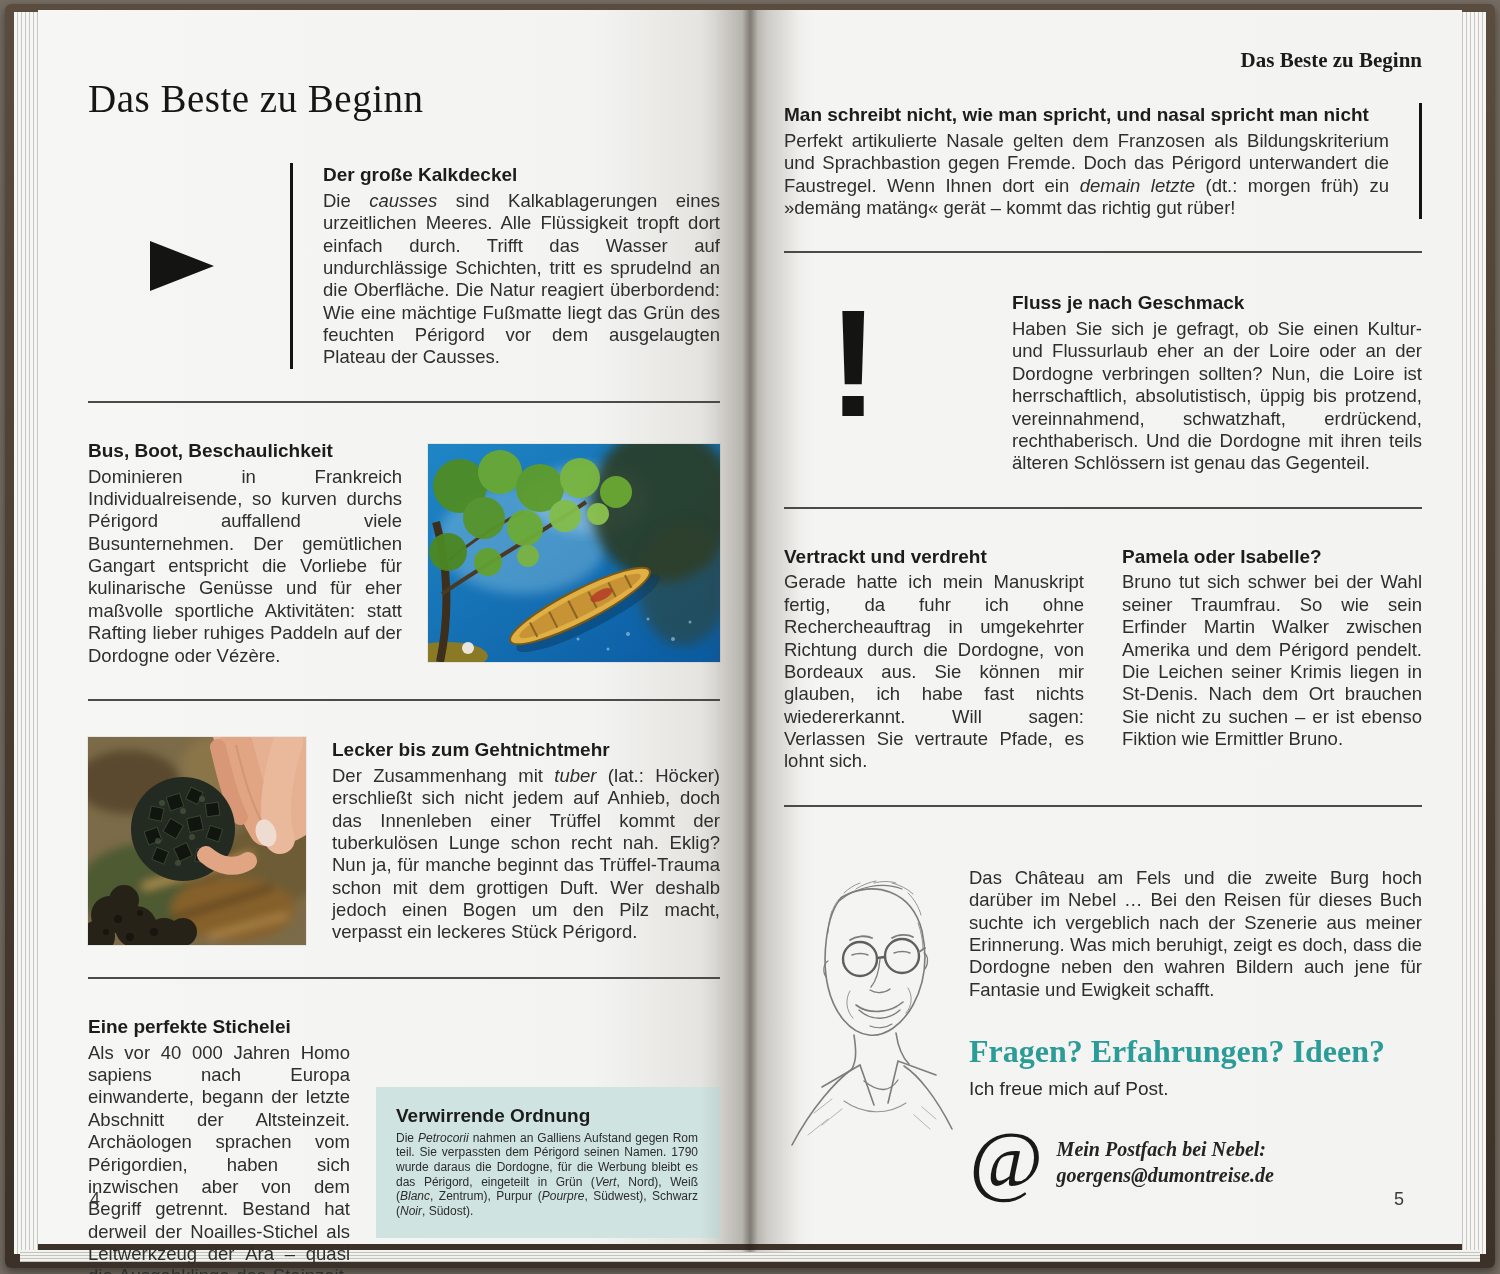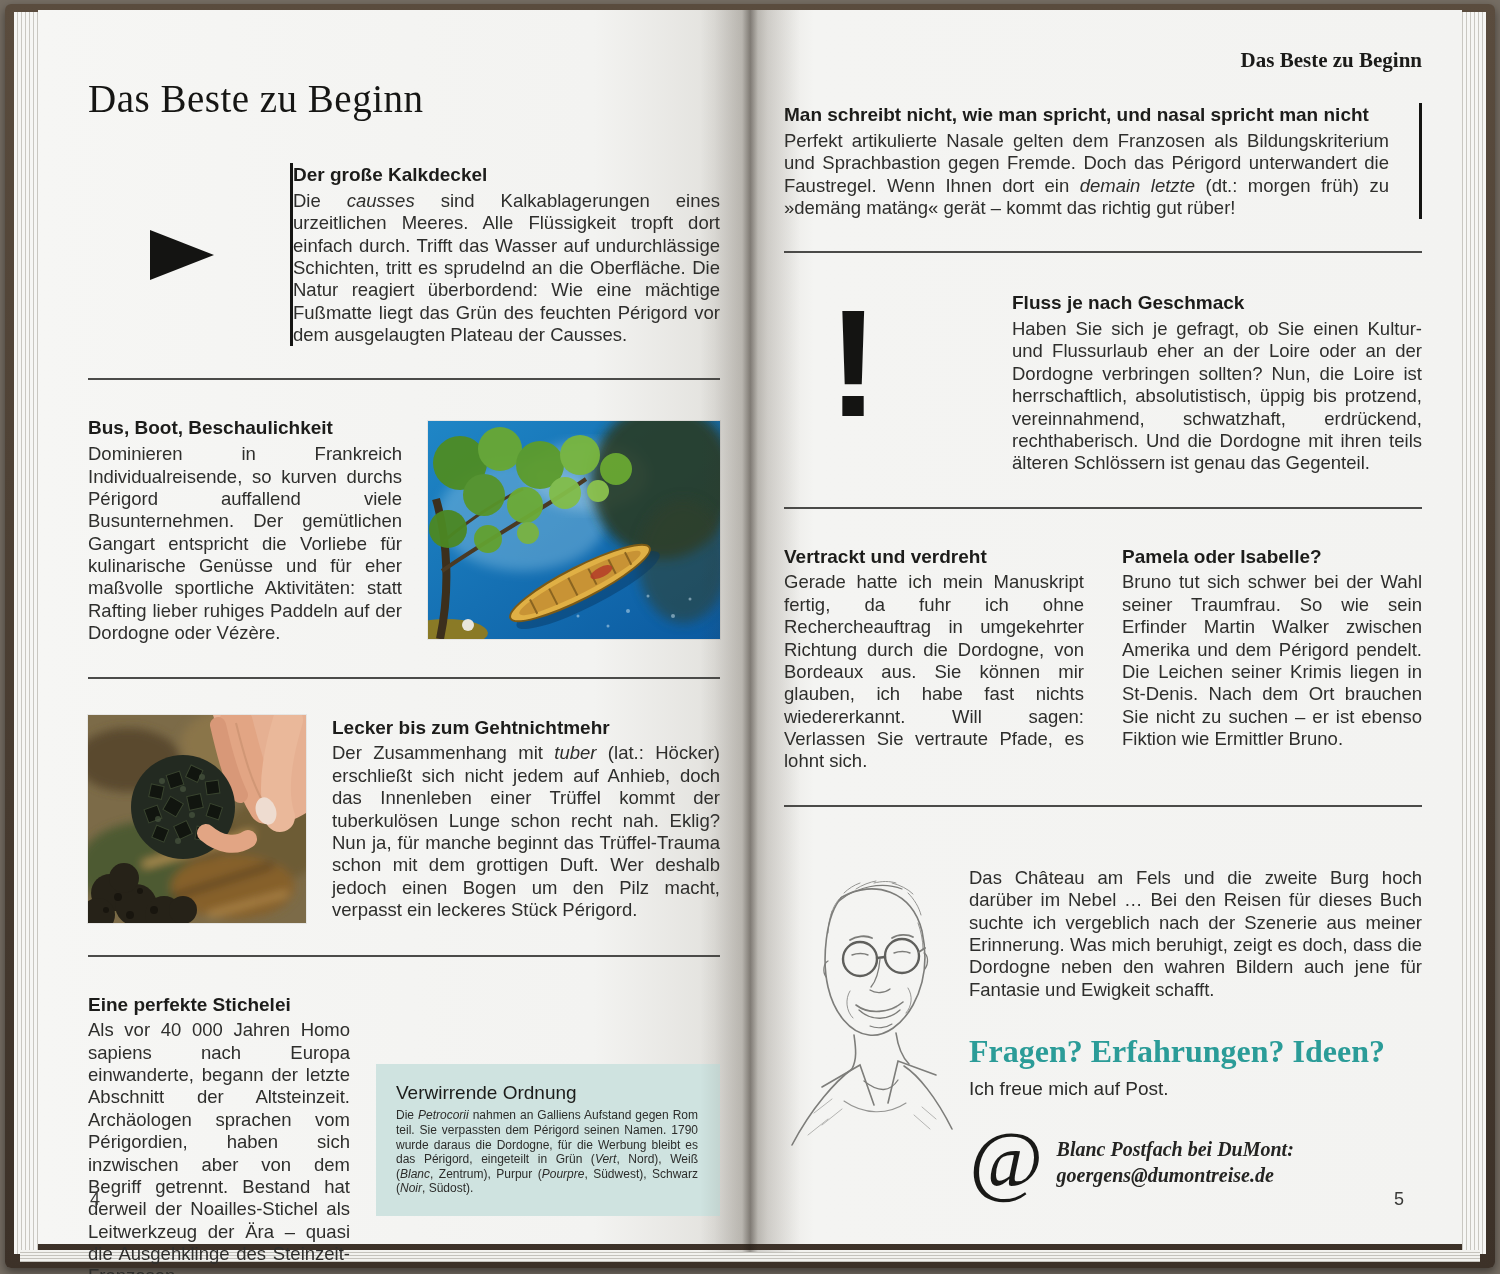--- a/index.html
+++ b/index.html
@@ -28,27 +28,27 @@
          text-align:right;margin:0 0 30px 0;}
   h3.sec{font-weight:700;font-size:19px;line-height:1.25;color:#1c1c1a;margin:0 0 3px 0;}
   p.body{font-size:18.5px;line-height:1.21;text-align:justify;margin:0;color:#2e2e2c;}
   hr.div{border:none;border-top:2px solid #4b4b49;margin:32px 0 0 0;}
 
   .tip-row{display:flex;margin-top:42px;}
   .tip-marker{width:202px;display:flex;align-items:center;flex:none;}
   .triangle{margin-left:62px;width:0;height:0;border-left:64px solid #141412;
             border-top:25px solid transparent;border-bottom:25px solid transparent;}
   .vrule{width:3px;background:#141412;flex:none;}
-  .tip-text{flex:1;}
+  .tip-text{flex:1;padding-left:30px;}
 
   .cols{display:flex;gap:26px;margin-top:36px;align-items:center;}
   .col{flex:1;min-width:0;}
   .photo{flex:none;box-shadow:0 0 0 1px rgba(0,0,0,.06);}
   .infobox{flex:none;width:302px;background:#cfe3e0;padding:18px 22px 20px 20px;}
-  .infobox h3{font-weight:400;font-size:19px;margin:0 0 4px 0;color:#1c1c1a;}
+  .infobox h3{font-weight:700;font-size:19px;margin:0 0 4px 0;color:#1c1c1a;}
   .infobox p{font-size:12px;line-height:1.22;text-align:justify;margin:0;}
 
   .nasal-row{display:flex;}
   .nasal-rule{width:3px;background:#141412;margin-left:30px;flex:none;}
   .fluss-row{display:flex;margin-top:38px;}
   .bang{width:184px;flex:none;font-weight:700;font-size:152px;line-height:.95;color:#141412;
         padding-left:44px;font-family:"Liberation Sans",sans-serif;}
   .fluss-text{flex:1;}
 
   .twocol{display:flex;gap:38px;margin-top:36px;}
@@ -337,21 +337,21 @@
             </g>
           </g>
         </svg>
         <div class="author-text">
           <p class="body">Das Château am Fels und die zweite Burg hoch darüber im Nebel … Bei den Reisen für dieses Buch suchte ich vergeblich nach der Szenerie aus meiner Erinnerung. Was mich beruhigt, zeigt es doch, dass die Dordogne neben den wahren Bildern auch jene für Fantasie und Ewigkeit schafft.</p>
           <h2 class="cta" style="color:#2b9c98">Fragen? Erfahrungen? Ideen?</h2>
           <p class="cta-sub">Ich freue mich auf Post.</p>
           <div class="contact-row">
             <div class="at">@</div>
             <div class="contact-lines">
-              <div>Blanc Postfach bei DuMont:</div>
+              <div>Mein Postfach bei Nebel:</div>
               <div>goergens@dumontreise.de</div>
             </div>
           </div>
         </div>
       </div>
 
       <div class="pgnum pgnum-r">5</div>
     </div>
   </div>
 

